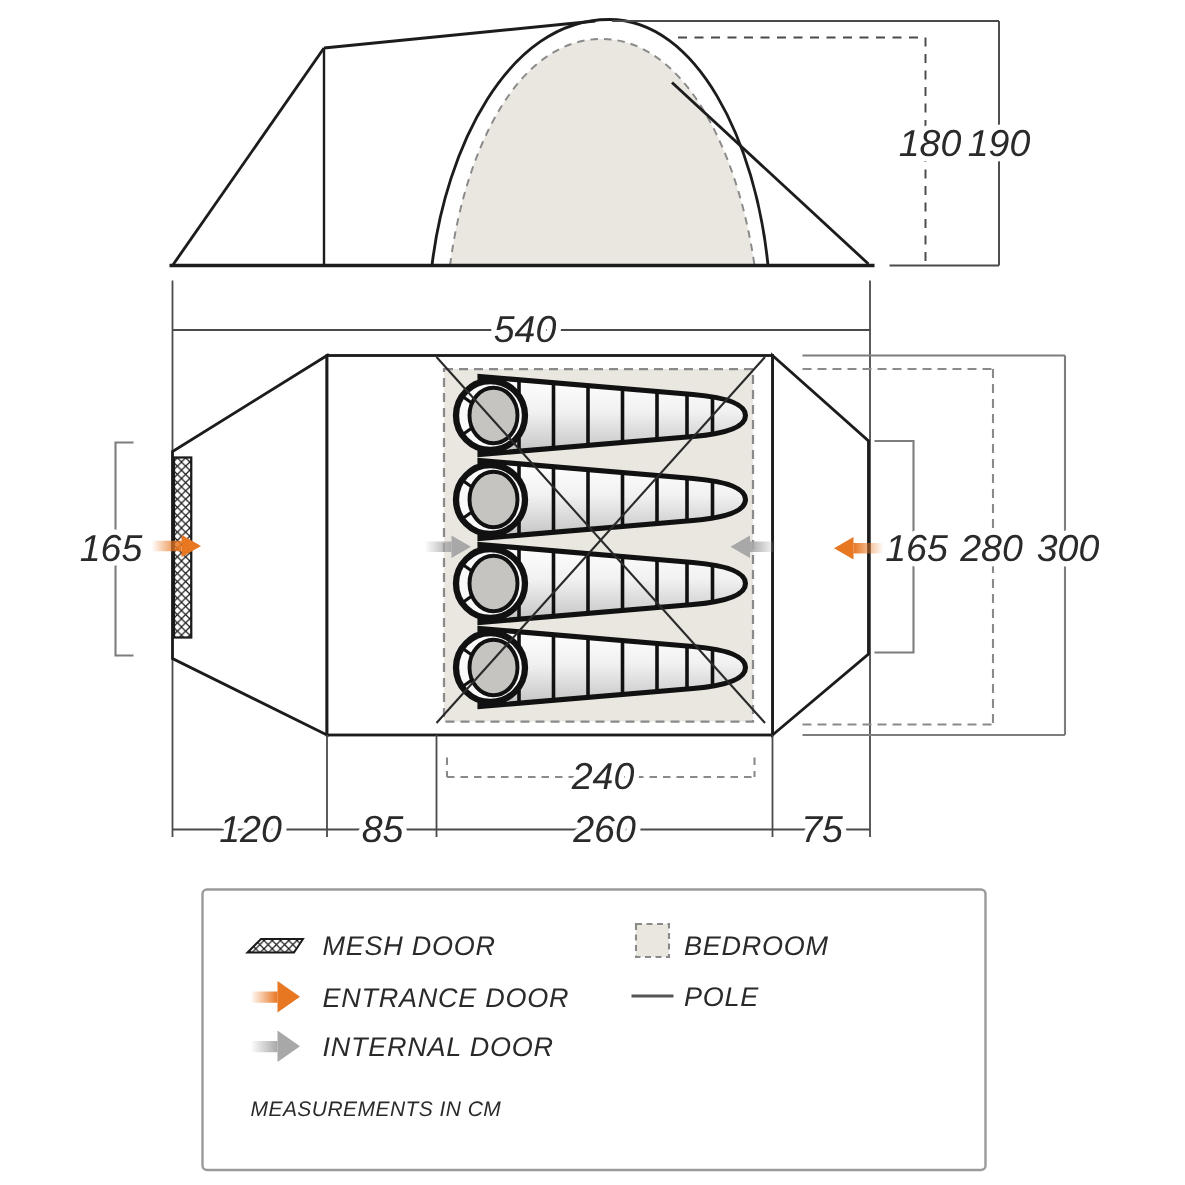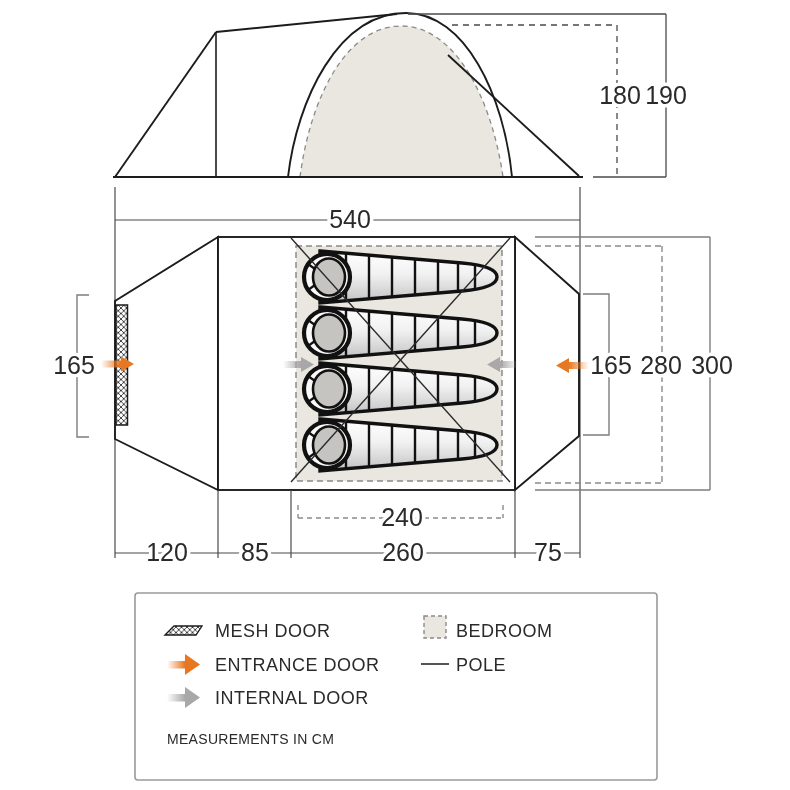--- a/index.html
+++ b/index.html
@@ -1,16 +1,16 @@
 <!DOCTYPE html>
 <html><head>
 <meta charset="utf-8">
 <style>
   html,body{margin:0;padding:0;background:#ffffff;}
-  .stage{width:790px;height:790px;position:relative;background:#fff;}
+  .stage{width:790px;height:790px;position:relative;background:#fff;font-style:italic;}
   svg{display:block;}
   text{
     font-family:"Liberation Sans", sans-serif;
     fill:#2a2a2a;
     paint-order:stroke;
     stroke:#ffffff;
     stroke-width:7px;
     stroke-linejoin:round;
   }
   .dim-num{font-size:25px;}

